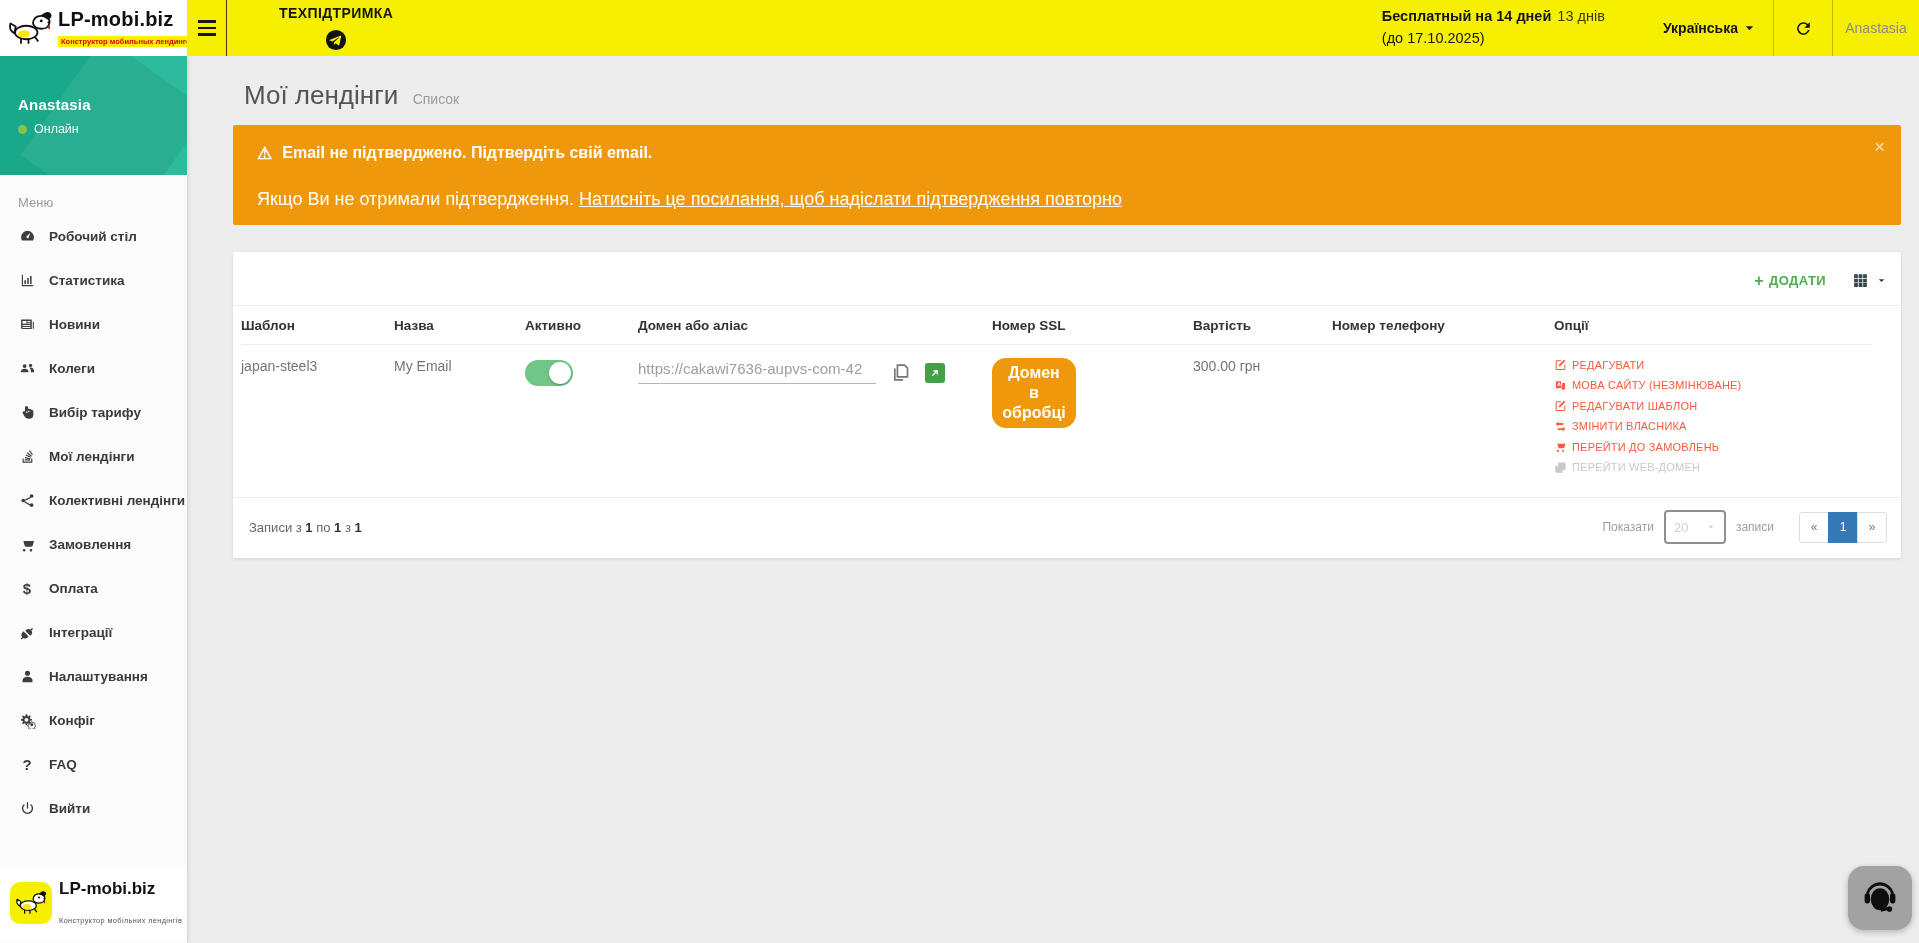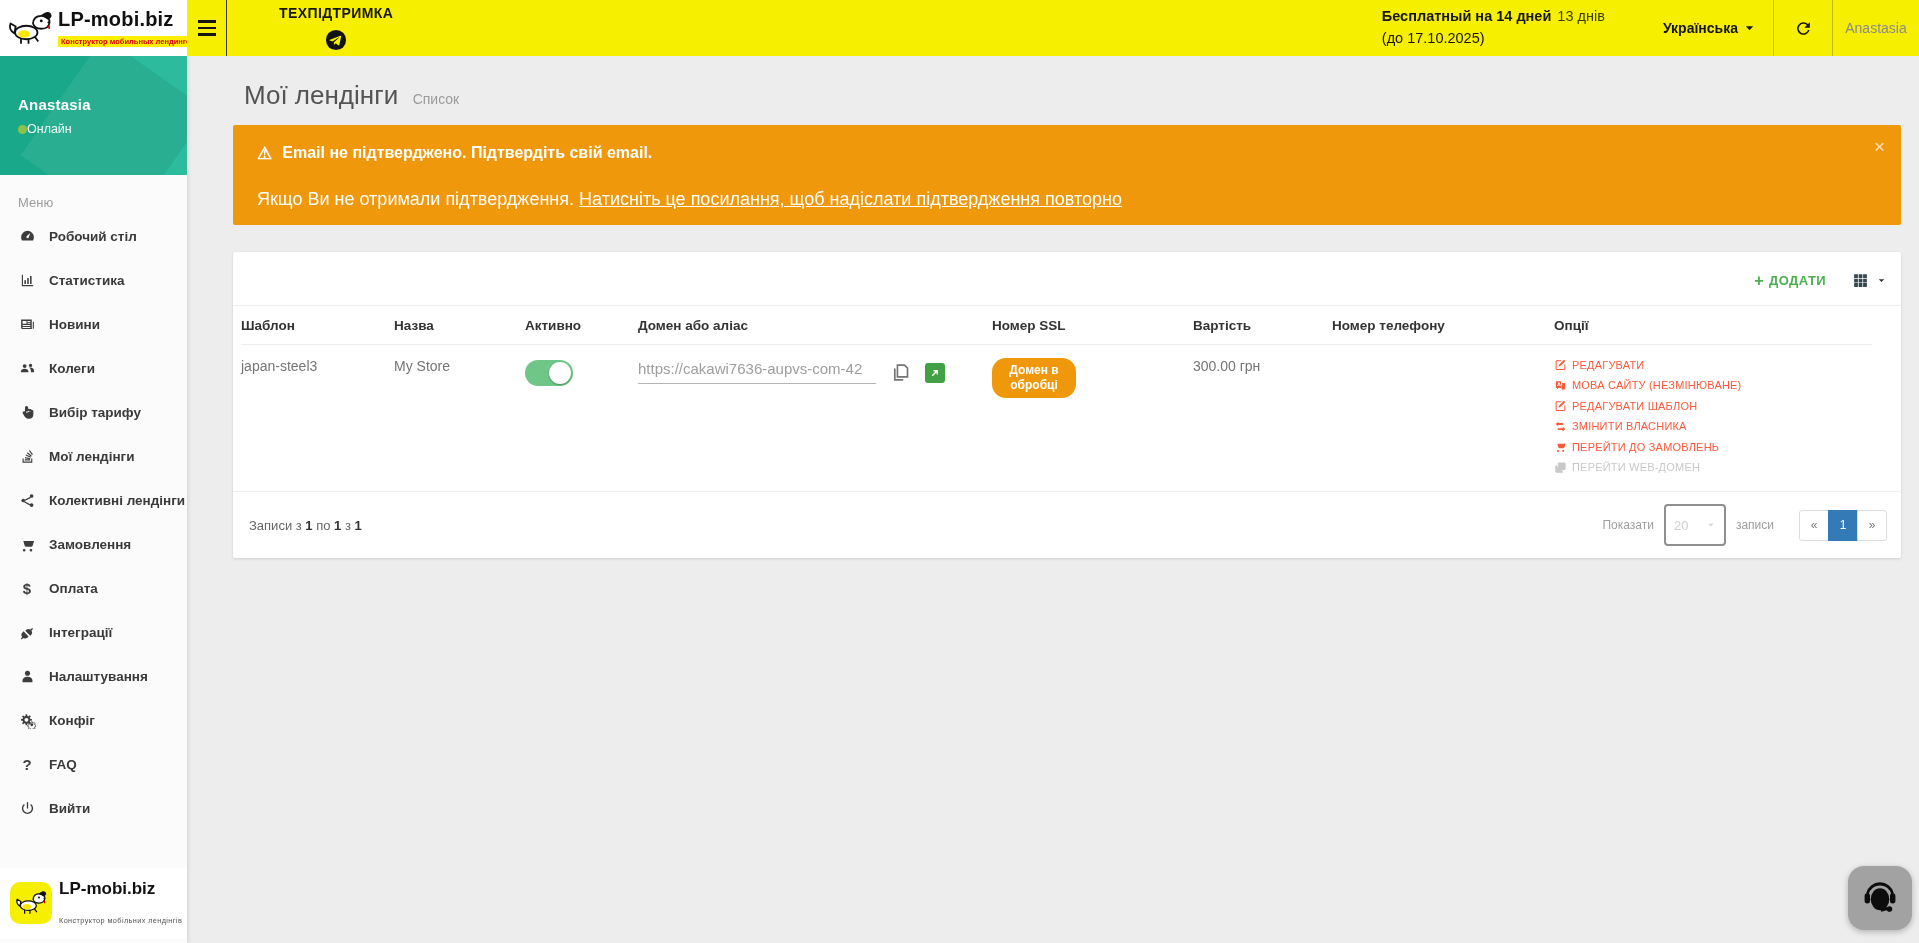--- a/index.html
+++ b/index.html
@@ -32,21 +32,21 @@
 
   
   .layout { display:flex; height:887px; }
 
   
   .sidebar { width:187px; flex:none; background:#fbfbfb; box-shadow:1px 0 4px rgba(0,0,0,.12); position:relative; z-index:4; display:flex; flex-direction:column; }
   .user-panel { height:119px; background:#1cb796; position:relative; overflow:hidden; padding:40px 0 0 18px; flex:none; }
   .user-panel::before { content:""; position:absolute; top:-30px; left:-60px; width:220px; height:240px; background:rgba(0,0,0,.08); transform:rotate(35deg); }
   .user-panel::after { content:""; position:absolute; top:-80px; right:-90px; width:200px; height:260px; background:rgba(255,255,255,.07); transform:rotate(35deg); }
   .user-name { position:relative; z-index:1; color:#fff; font-size:15px; font-weight:700; letter-spacing:.2px; }
-  .user-status { position:relative; z-index:1; display:flex; align-items:center; gap:0; margin-top:9px; color:rgba(255,255,255,.95); font-size:12.5px; }
+  .user-status { position:relative; z-index:1; display:flex; align-items:center; gap:7px; margin-top:9px; color:rgba(255,255,255,.95); font-size:12.5px; }
   .user-status .dot { width:9px; height:9px; border-radius:50%; background:#8bc34a; }
   .menu-label { font-size:13px; color:#9e9e9e; padding:20px 0 4px 18px; flex:none; }
   .menu { list-style:none; flex:1; }
   .menu-item { display:flex; align-items:center; gap:13px; height:44px; padding-left:18px; cursor:pointer; }
   .mi-icon { width:18px; height:18px; flex:none; display:flex; align-items:center; justify-content:center; color:#3d3d3d; }
   .mi-icon svg { width:17px; height:17px; fill:currentColor; }
   .mi-icon .glyph { font-size:15px; font-weight:700; color:#3d3d3d; }
   .mi-label { font-size:13.5px; font-weight:700; color:#3a3a3a; white-space:nowrap; }
   .sidebar-footer { flex:none; background:#ffffff; margin:0 0 4px 0; padding:12px 8px 14px 10px; display:flex; align-items:center; gap:7px; }
   .mini-logo-badge { width:42px; height:42px; background:#f7ef00; border-radius:10px; display:flex; align-items:center; justify-content:center; flex:none; }
@@ -80,34 +80,34 @@
   table.landings col.c4{width:354px} table.landings col.c5{width:201px} table.landings col.c6{width:139px}
   table.landings col.c7{width:222px} table.landings col.c8{width:318px}
   table.landings th { text-align:left; font-size:13.5px; font-weight:700; color:#333; padding:12px 8px 11px 0; border-bottom:1px solid #eee; white-space:nowrap; }
   table.landings td { vertical-align:top; padding:13px 8px 10px 0; font-size:14px; color:#757575; }
   .cell-domain { display:flex; align-items:flex-start; gap:14px; }
   .domain-input { width:238px; border:none; border-bottom:1px solid #b5b5b5; outline:none; font-size:15px; color:#9e9e9e; font-family:"Liberation Sans",sans-serif; padding:2px 0 6px 0; background:transparent; }
   .ico-btn { cursor:pointer; display:inline-flex; margin-top:4px; }
   .ico-btn.copy svg { width:21px; height:21px; stroke:#2baae2; fill:none; stroke-width:1.9; }
   .ext-box { width:20px; height:20px; background:#43a047; border-radius:3px; display:flex; align-items:center; justify-content:center; margin-top:5px; cursor:pointer; }
   .ext-box svg { width:12px; height:12px; stroke:#fff; stroke-width:2.6; fill:none; }
-  .ssl-badge { display:inline-block; background:#f0980b; color:#fff; font-size:12px; font-weight:700; line-height:1.25; text-align:center; border-radius:14px; padding:5px 10px; width:84px; }
+  .ssl-badge { display:inline-block; background:#f0980b; color:#fff; font-size:16px; font-weight:700; line-height:1.25; text-align:center; border-radius:14px; padding:5px 10px; width:84px; }
   .price { color:#616161; }
   .opt-link { display:flex; align-items:center; gap:5px; color:#fa5a3c; font-size:11px; font-weight:400; letter-spacing:.2px; margin-bottom:7.5px; cursor:pointer; text-decoration:none; white-space:nowrap; }
   .opt-link .opt-icon { display:inline-flex; }
   .opt-link .opt-icon svg { width:13px; height:13px; fill:#fa5a3c; }
   .opt-link.disabled { color:#c9c9c9; cursor:default; }
   .opt-link.disabled .opt-icon svg { fill:#c9c9c9; stroke:#c9c9c9; }
 
   .card-footer { margin-top:auto; border-top:1px solid #eee; display:flex; align-items:center; justify-content:space-between; padding:12px 14px 14px 16px; }
   .records { font-size:13px; color:#666; }
   .records b { color:#333; }
   .footer-right { display:flex; align-items:center; gap:10px; }
   .f-label { font-size:12px; color:#9e9e9e; }
-  .page-size { width:62px; height:42px; border:2px solid #8f8f8f; border-radius:4px; display:flex; align-items:center; justify-content:space-between; padding:0 8px; cursor:pointer; background:#fff; }
+  .page-size { width:62px; height:34px; border:2px solid #8f8f8f; border-radius:4px; display:flex; align-items:center; justify-content:space-between; padding:0 8px; cursor:pointer; background:#fff; }
   .page-size .val { font-size:13px; color:#cfcfcf; }
   .page-size svg { width:10px; height:10px; fill:#cfcfcf; }
   .pagination { display:flex; margin-left:16px; }
   .page-btn { min-width:30px; height:31px; border:1px solid #ddd; background:#fff; color:#7a7a7a; font-size:12px; display:flex; align-items:center; justify-content:center; padding:0 10px; margin-left:-1px; cursor:pointer; }
   .page-btn.first { border-radius:3px 0 0 3px; }
   .page-btn.last { border-radius:0 3px 3px 0; }
   .page-btn.active { background:#337ab7; border-color:#337ab7; color:#fff; font-weight:400; }
 
   
   .chat-widget { position:fixed; right:7px; bottom:13px; width:64px; height:64px; background:#a2a2a2; border-radius:16px; display:flex; align-items:center; justify-content:center; cursor:pointer; box-shadow:0 2px 6px rgba(0,0,0,.25); }
@@ -385,21 +385,21 @@
             <th>Домен або аліас</th>
             <th>Номер SSL</th>
             <th>Вартість</th>
             <th>Номер телефону</th>
             <th>Опції</th>
           </tr>
         </thead>
         <tbody>
           <tr>
             <td>japan-steel3</td>
-            <td>My Store</td>
+            <td>My Email</td>
             <td>
               <span class="toggle on"><span class="knob"></span></span>
             </td>
             <td>
               <div class="cell-domain">
                 <input class="domain-input" value="https://cakawi7636-aupvs-com-42" style="">
                 <span class="ico-btn copy">
                     <svg viewBox="0 0 24 24">
                       <path d="M8.5 3.5h8l3.5 3.5v10h-11.5z" fill="none" stroke="currentColor" stroke-width="1.9"></path>
                       <path d="M5.5 7.5v13h9.5" fill="none" stroke="currentColor" stroke-width="1.9"></path>

